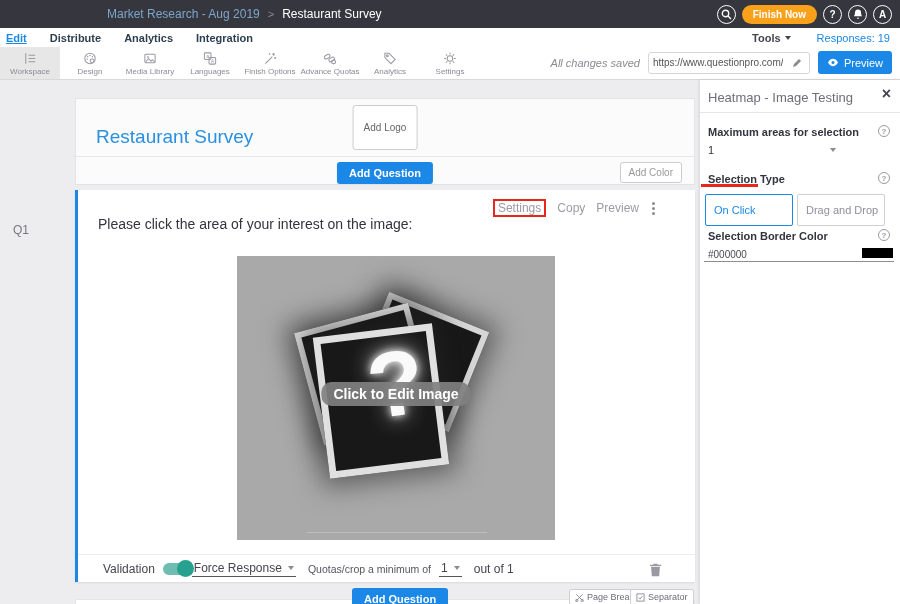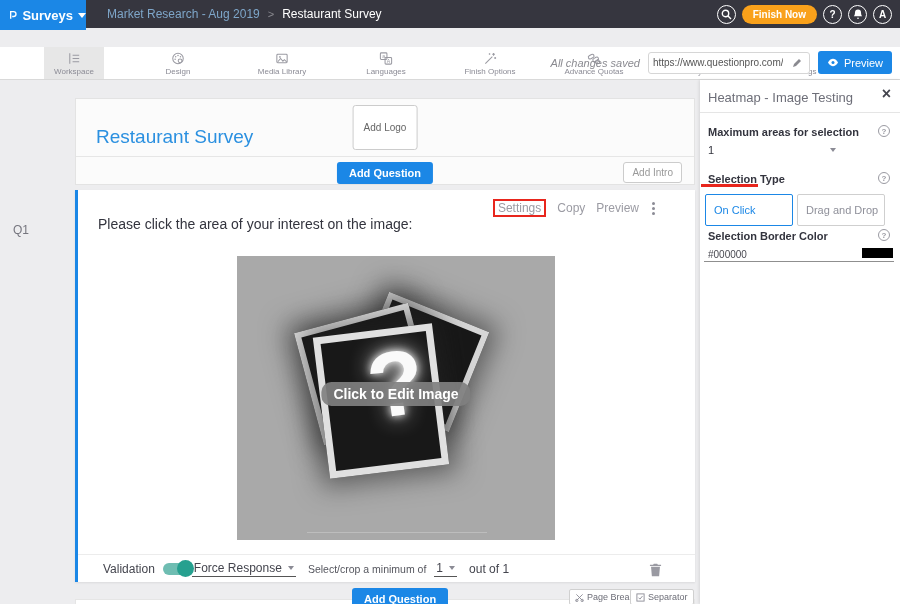--- a/index.html
+++ b/index.html
@@ -25,21 +25,21 @@
   .tab { font-size:11px; font-weight:bold; color:#2d3e50; cursor:pointer; }
   .tab.active { color:#1b87e6; text-decoration:underline; }
   .nav-right { position:absolute; right:10px; display:flex; align-items:center; gap:26px; }
   .tools { font-size:11px; font-weight:bold; color:#44454e; display:flex; align-items:center; gap:4px; cursor:pointer; }
   .caret-d { width:0; height:0; border-left:3.5px solid transparent; border-right:3.5px solid transparent; border-top:4px solid #44454e; display:inline-block; }
   .responses { font-size:11px; color:#1b87e6; cursor:pointer; }
 
   
   .toolbar { position:absolute; top:47px; left:0; width:900px; height:33px; background:#fff; border-bottom:1px solid #d9d9d9; z-index:4; }
   .tb-items { display:flex; height:32px; }
-  .tb-item { width:60px; height:32px; display:flex; flex-direction:column; align-items:center; justify-content:center; gap:1px; cursor:pointer;margin-left:44px; }
+  .tb-item { width:60px; height:32px; display:flex; flex-direction:column; align-items:center; justify-content:center; gap:1px; cursor:pointer; }
   .tb-item.active { background:#e7e7e7; }
   .tb-item .lbl { font-size:8px; color:#8b8b95; }
   .tb-item svg { stroke:#9a9aa2; fill:none; stroke-width:1.1; }
   .tb-right { position:absolute; right:8px; top:4px; display:flex; align-items:center; gap:8px; }
   .save-status { font-size:11px; font-style:italic; color:#8a8a90; }
   .url-box { width:162px; height:22px; border:1px solid #d6d6d6; border-radius:3px; background:#fff; display:flex; align-items:center; overflow:hidden; }
   .url-box input { border:none; outline:none; font-size:10px; color:#555; width:138px; padding:0 4px; font-family:"Liberation Sans", sans-serif; background:transparent; }
   .url-box .pencil { width:20px; text-align:center; cursor:pointer; }
   .preview-btn { height:23px; background:#1b87e6; color:#fff; border:none; border-radius:3px; font-size:11px; display:flex; align-items:center; gap:5px; padding:0 9px; cursor:pointer; }
 
@@ -128,28 +128,36 @@
       <span class="circle-btn">?</span>
       <span class="circle-btn">
         <svg width="10" height="11" viewBox="0 0 10 11">
             <path d="M5 .5a3 3 0 0 0-3 3c0 2.8-1.2 3.7-1.2 3.7h8.4S8 6.3 8 3.5a3 3 0 0 0-3-3z" fill="#fff"></path>
             <path d="M3.9 8.8a1.1 1.1 0 0 0 2.2 0z" fill="#fff"></path>
           </svg>
       </span>
       <span class="circle-btn">A</span>
     </div>
   </div>
-  <div class="logo-block">
-    <svg width="14" height="16" viewBox="0 0 14 16">
-        <path d="M4 13.5V3h4.2a3.6 3.6 0 0 1 .2 7.2H6.2" stroke="#fff" stroke-width="2" fill="none"></path>
-      </svg>
-    <span class="prod">Surveys</span>
-    <span class="caret-w"></span>
-  </div>
-
+
+  <div class="navrow">
+    <div class="tabs">
+      <span class="tab active">Edit</span>
+      <span class="tab">Distribute</span>
+      <span class="tab">Analytics</span>
+      <span class="tab">Integration</span>
+    </div>
+    <div class="nav-right">
+      <span class="tools">
+          <span>Tools</span>
+          <span class="caret-d"></span>
+        </span>
+      <span class="responses">Responses: 19</span>
+    </div>
+  </div>
 
   <div class="toolbar">
     <div class="tb-items">
       <div class="tb-item active">
         <svg width="16" height="15" viewBox="0 0 16 16">
             <path d="M3.5 2.5v11"></path>
             <path d="M6.5 4.5h7M6.5 8h7M6.5 11.5h7"></path>
           </svg>
         <span class="lbl">Workspace</span>
       </div>
@@ -234,21 +242,21 @@
     </div>
   </div>
 
   <div class="q-gutter">Q1</div>
 
   <div class="header-card">
     <button class="add-logo">Add Logo</button>
     <div class="survey-title">Restaurant Survey</div>
     <div class="header-actions">
       <button class="btn-primary add-q1">Add Question</button>
-      <button class="add-intro">Add Intro</button>
+      <button class="add-intro">Add Color</button>
     </div>
   </div>
 
   <div class="question-card">
     <div class="q-actions">
       <span class="link settings-link">Settings</span>
       <span class="link">Copy</span>
       <span class="link">Preview</span>
       <span class="kebab">
           <i></i>
@@ -269,21 +277,21 @@
 
     <div class="validation-row">
       <span class="vlabel">Validation</span>
       <span class="toggle">
           <span class="knob"></span>
         </span>
       <span class="sel-underline force-sel">
         <span>Force Response</span>
         <span class="caret-g"></span>
       </span>
-      <span class="min-text">Select/crop a minimum of</span>
+      <span class="min-text">Quotas/crop a minimum of</span>
       <span class="sel-underline min-sel">
         <span>1</span>
         <span class="caret-g"></span>
       </span>
       <span class="outof">out of 1</span>
       <span class="trash">
         <svg width="13" height="15" viewBox="0 0 14 16">
             <path fill="#9a9aa2" d="M2.2 5h9.6l-.9 10.2H3.1L2.2 5zm3-3.2h3.6l.8 1H13v1.4H1V2.8h3.4l.8-1z"></path>
           </svg>
       </span>

